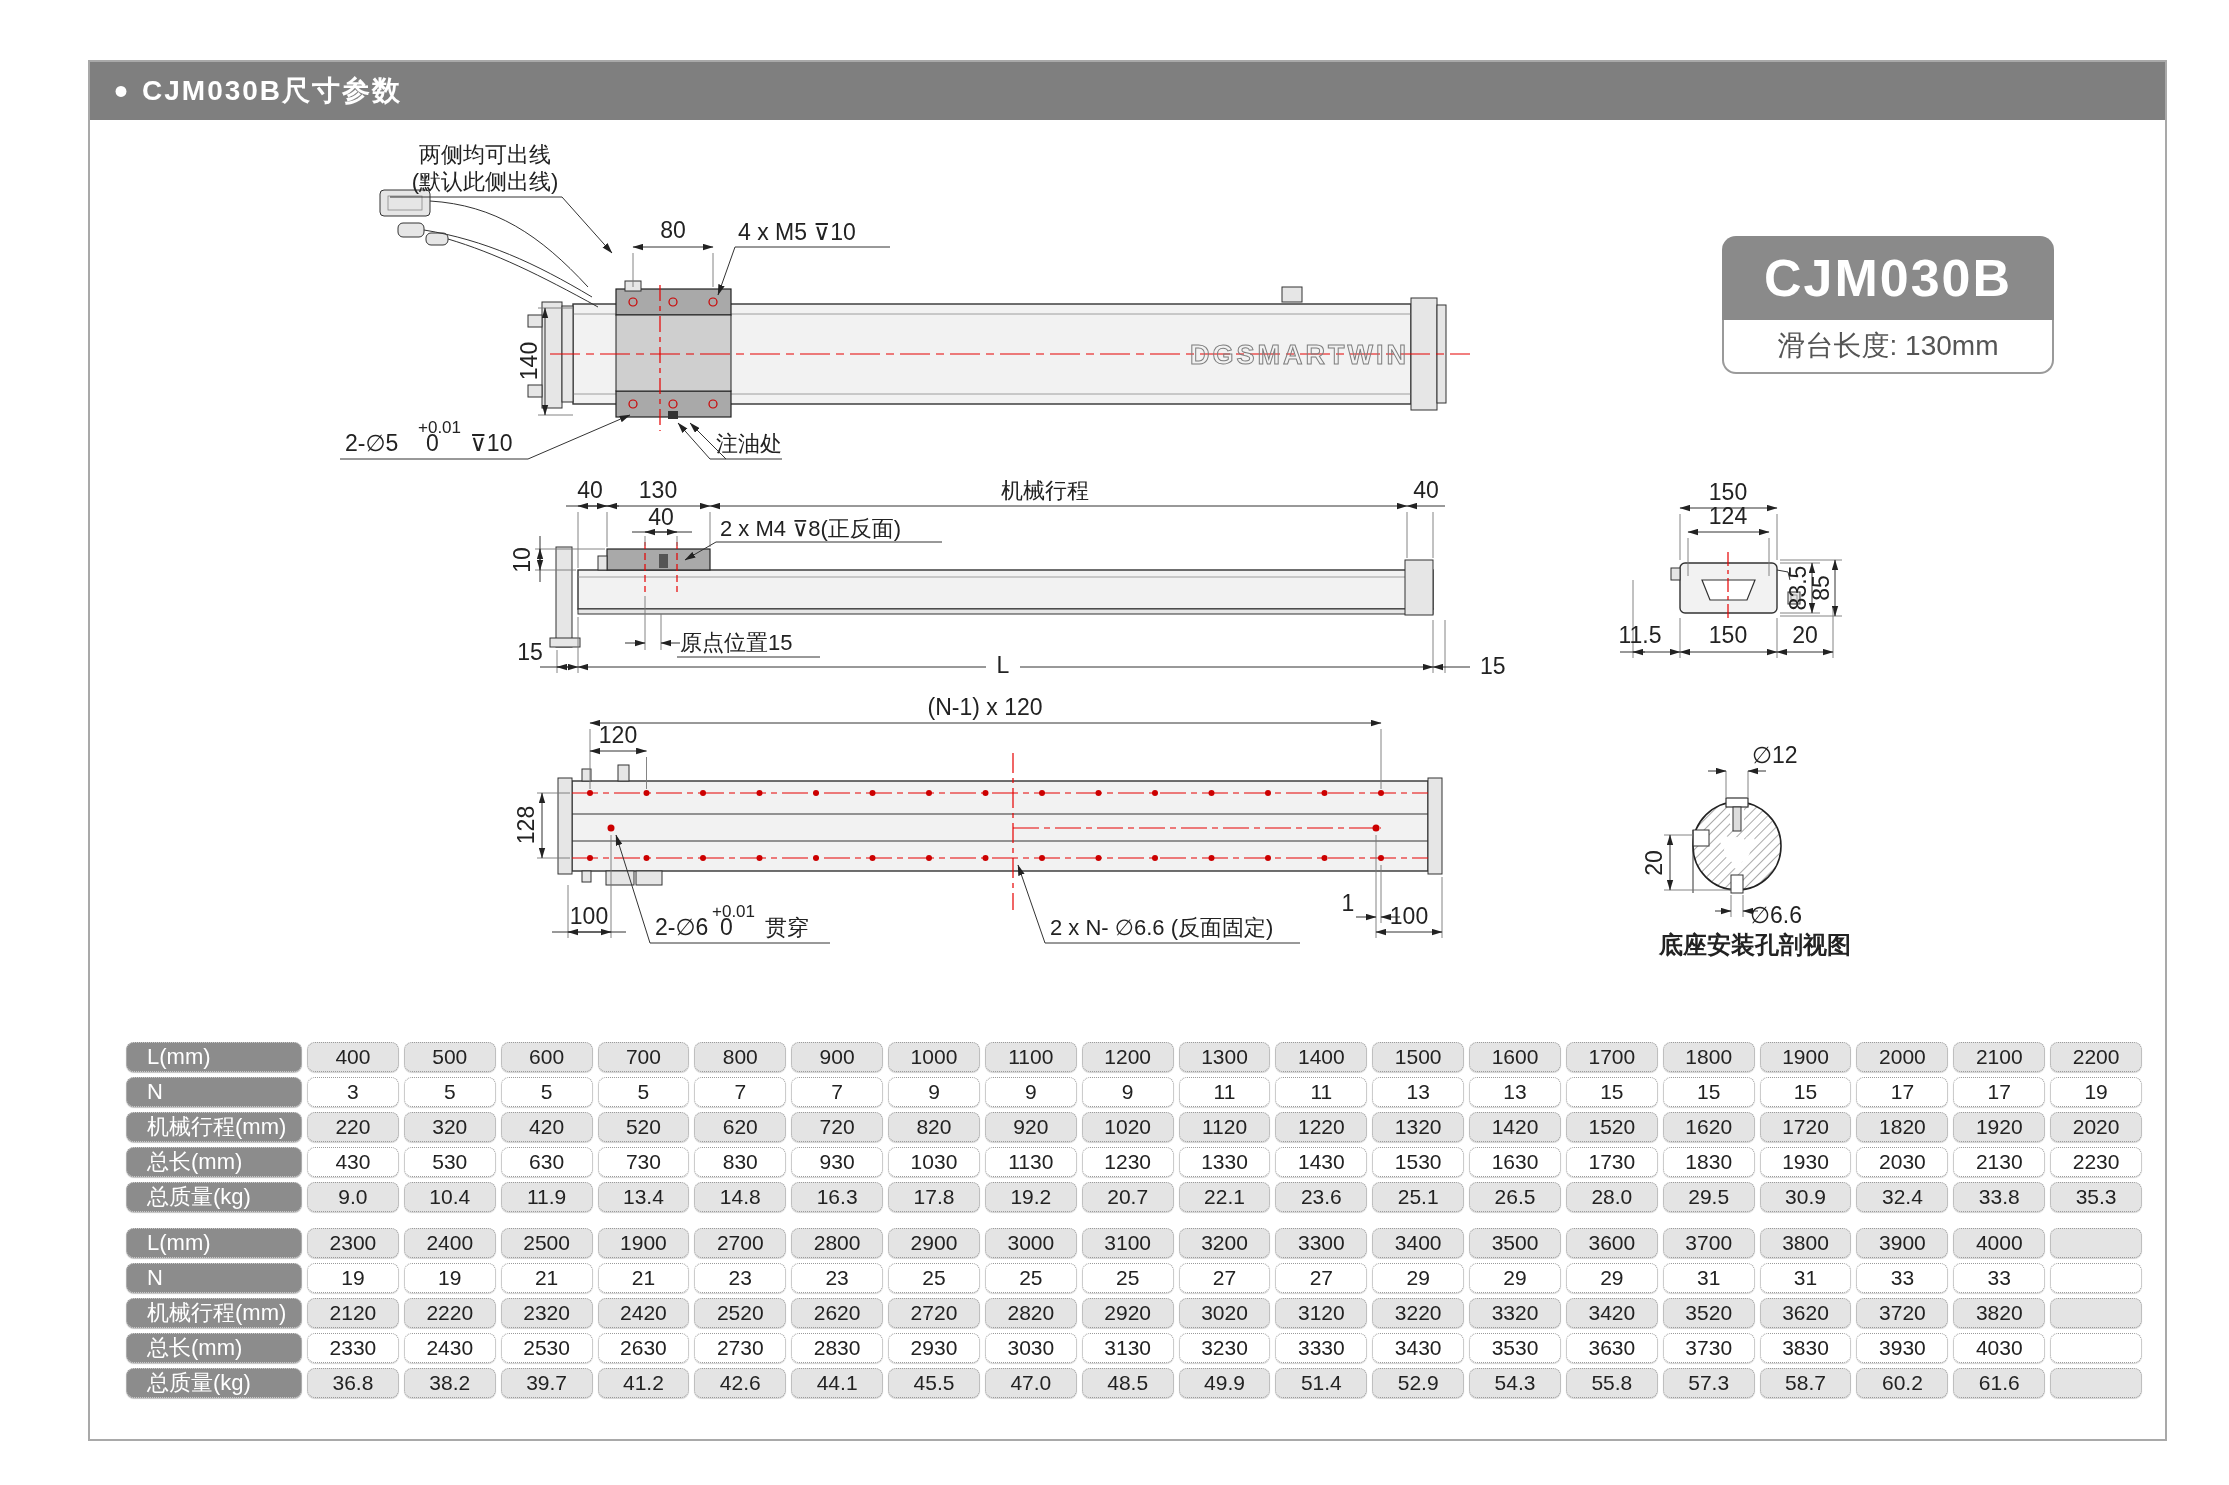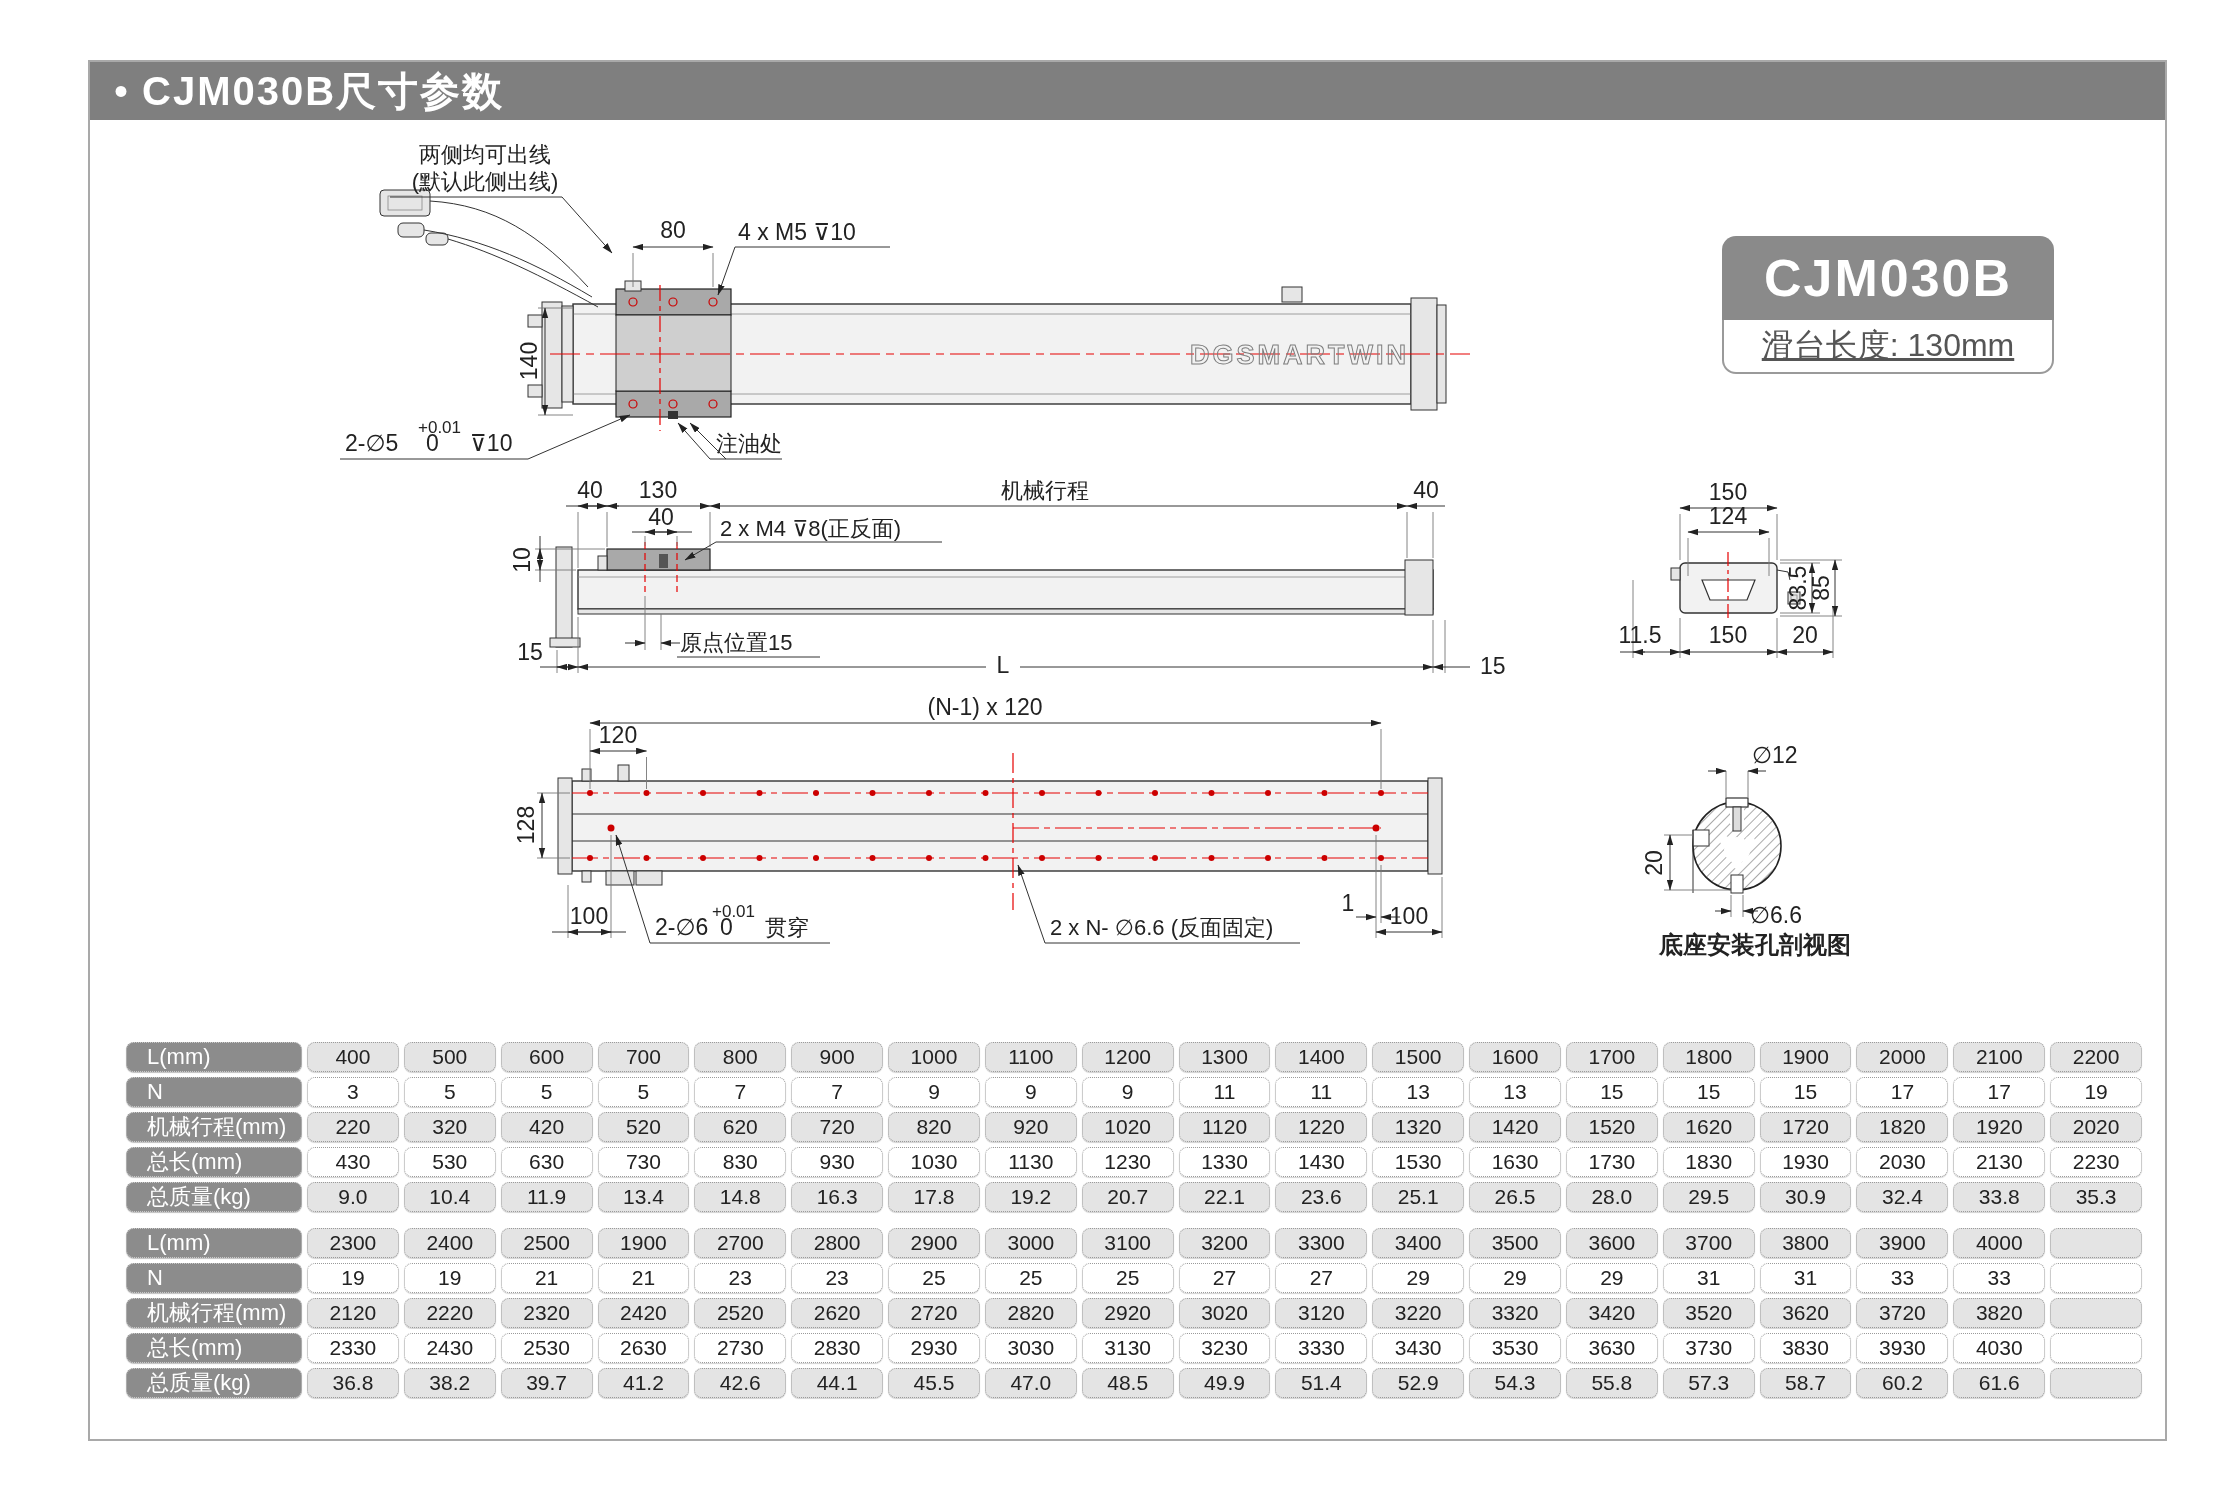--- a/index.html
+++ b/index.html
@@ -3,28 +3,28 @@
 <meta charset="utf-8">
 <style>
   html,body{margin:0;padding:0;background:#fff;}
   #page{position:relative;width:2229px;height:1485px;background:#fff;overflow:hidden;
         font-family:"Liberation Sans","DejaVu Sans",sans-serif;color:#222;}
   #card{position:absolute;left:88px;top:60px;width:2079px;height:1381px;
         border:2px solid #a9a9a9;background:#fff;box-sizing:border-box;}
   #titlebar{position:absolute;left:0;top:0;width:100%;height:58px;background:#7f7f7f;
         display:flex;align-items:center;color:#fff;box-sizing:border-box;padding-left:24px;}
   #titlebar .bullet{font-size:40px;line-height:1;margin-right:14px;}
-  #titlebar .ttl{font-size:40px;font-weight:bold;letter-spacing:2px;}
+  #titlebar .ttl{font-size:28px;font-weight:bold;letter-spacing:2px;}
   
   #badge{position:absolute;left:1680px;top:236px;width:332px;height:140px;padding-left:42px;}
   #badge .top{height:84px;background:#8a8a8a;border-radius:14px 14px 0 0;display:flex;
         align-items:center;justify-content:center;color:#fff;font-size:52px;font-weight:bold;letter-spacing:2px;}
   #badge .bot{height:52px;background:#fff;border:2px solid #9a9a9a;border-top:none;
         border-radius:0 0 14px 14px;display:flex;align-items:center;justify-content:center;
-        color:#555;font-size:32px;text-decoration:underline;}
+        color:#555;font-size:28px;}
   
   svg{position:absolute;overflow:visible;}
   .dim{stroke:#333;stroke-width:1;fill:none;}
   .ext{stroke:#777;stroke-width:0.9;fill:none;}
   .edge{stroke:#333;stroke-width:1.4;fill:#f2f2f2;}
   .edge2{stroke:#333;stroke-width:1;fill:#e6e6e6;}
   .dark{stroke:#222;stroke-width:1.2;fill:#a9a9a9;}
   .mid{stroke:#222;stroke-width:1;fill:#cfcfcf;}
   .thin{stroke:#888;stroke-width:0.8;fill:none;}
   .red{stroke:#e60000;stroke-width:1.2;fill:none;}

